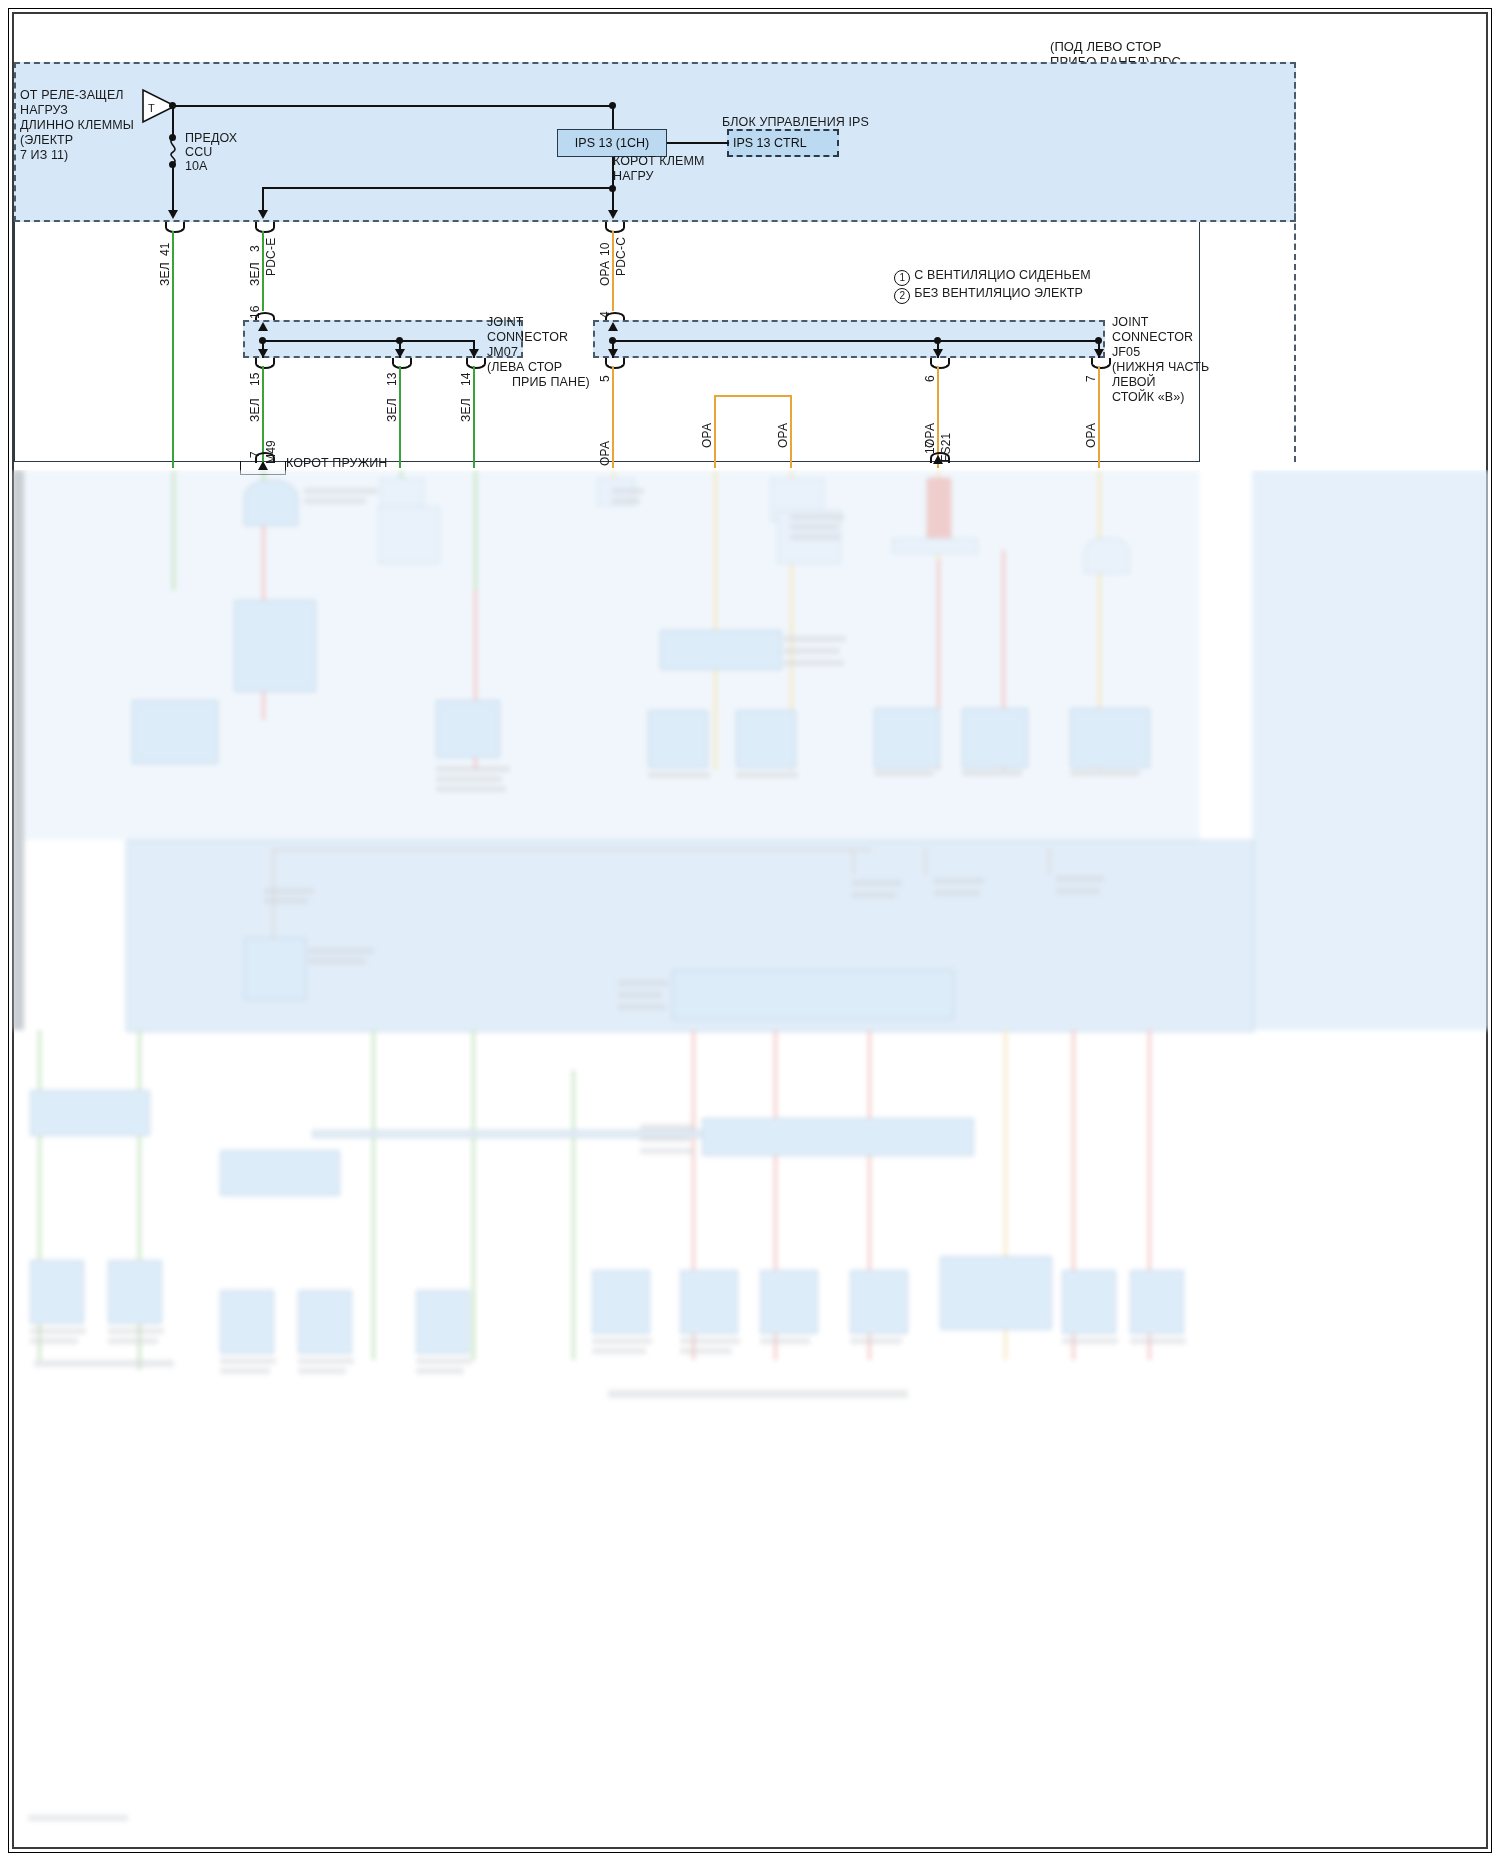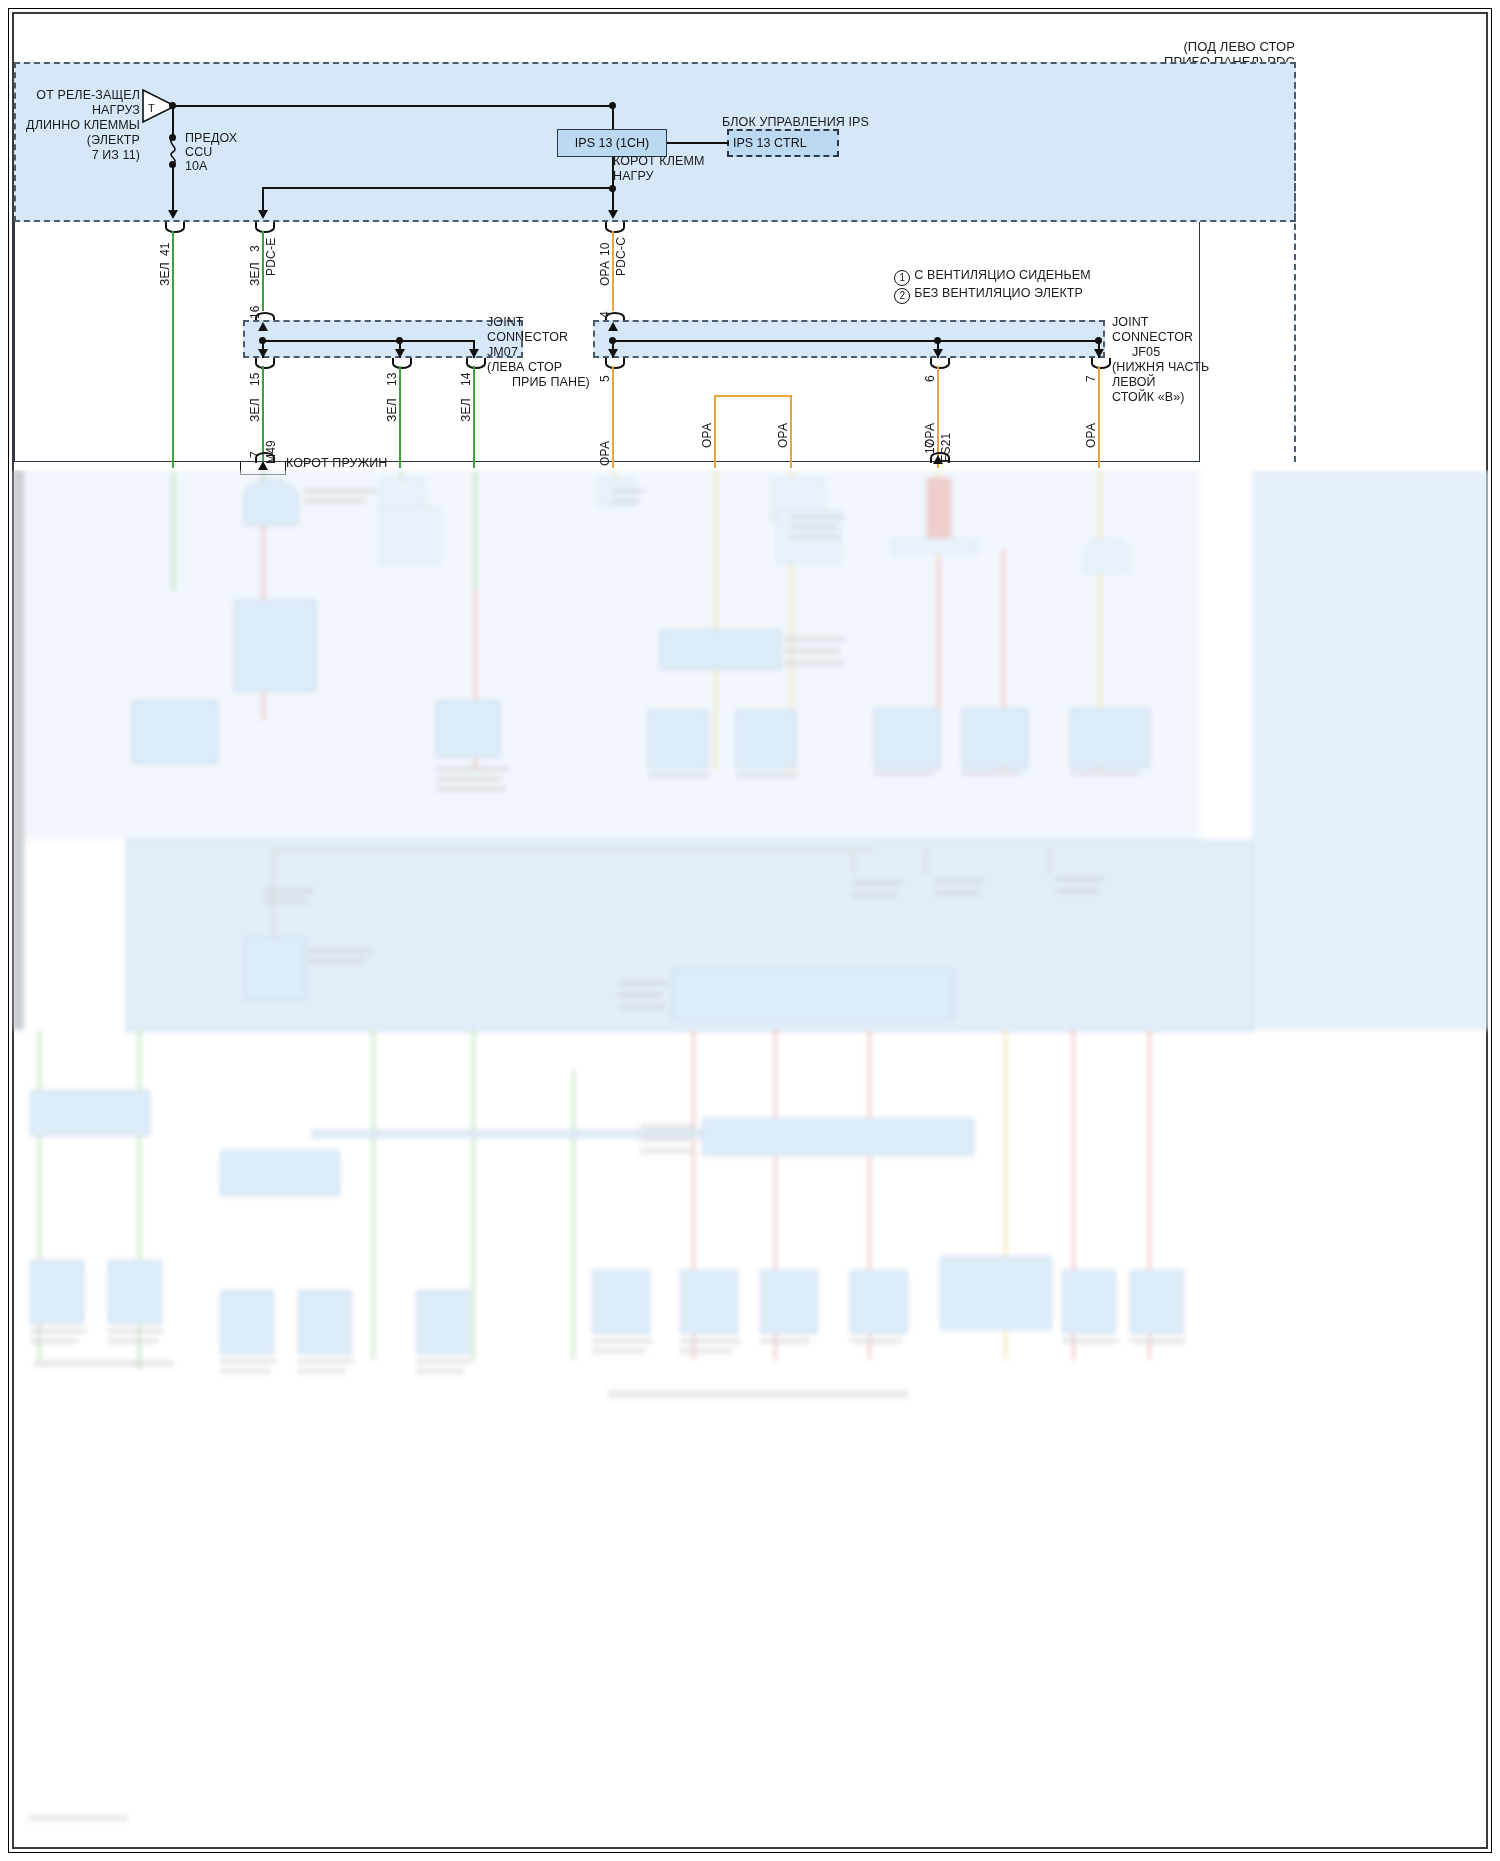--- a/index.html
+++ b/index.html
@@ -6,21 +6,21 @@
   body{font-family:"Liberation Sans", sans-serif;}
   #page{position:relative;width:1500px;height:1861px;background:#ffffff;overflow:hidden;}
 
   
   .page-border{position:absolute;left:8px;top:8px;width:1484px;height:1845px;border:1px solid #000;box-sizing:border-box;}
   .page-border.inner{left:12px;top:12px;width:1476px;height:1837px;border:2px solid #3a3a3a;}
 
   
   .abs{position:absolute;}
   .txt{position:absolute;font-size:12.5px;color:#1a1a1a;line-height:14.5px;white-space:pre;letter-spacing:0.1px;}
-  .txt.r{text-align:right;}
+  .txt.r{text-align:left;}
   .vtxt{position:absolute;font-size:12px;color:#1a1a1a;white-space:pre;
         writing-mode:vertical-rl;transform:rotate(180deg);transform-origin:center;letter-spacing:0.2px;}
 
   
   .zone{position:absolute;background:#d6e8f8;border:2px dashed #4a5a6a;box-sizing:border-box;}
   .zone.plain{border:1px solid #6b7a88;background:#d6e8f8;}
   .zone.nb{border:none;}
 
   
   .box{position:absolute;background:#bcd9f2;border:1.5px solid #2a3a4a;box-sizing:border-box;
@@ -215,21 +215,21 @@
 
   <div class="w v blk" style="left:612px;top:340px;height:18px;"></div>
   <div class="arr" style="left:608px;top:349px;"></div>
   <div class="w v blk" style="left:937px;top:340px;height:18px;"></div>
   <div class="arr" style="left:933px;top:349px;"></div>
   <div class="w v blk" style="left:1098px;top:340px;height:18px;"></div>
   <div class="arr" style="left:1094px;top:349px;"></div>
 
   <div class="txt" style="left:1112px;top:315px;">JOINT</div>
   <div class="txt" style="left:1112px;top:330px;">CONNECTOR</div>
-  <div class="txt" style="left:1112px;top:345px;margin-left:20px;">JF05</div>
+  <div class="txt" style="left:1112px;top:345px;">JF05</div>
   <div class="txt" style="left:1112px;top:360px;">(НИЖНЯ ЧАСТЬ</div>
   <div class="txt" style="left:1112px;top:375px;">ЛЕВОЙ</div>
   <div class="txt" style="left:1112px;top:390px;text-align:center;">СТОЙК «В»)</div>
 
   <div class="cup" style="left:605px;top:358px;"></div>
   <div class="cup" style="left:930px;top:358px;"></div>
   <div class="cup" style="left:1091px;top:358px;"></div>
 
   <div class="vtxt" style="left:598px;top:362px;height:20px;">5</div>
   <div class="vtxt" style="left:923px;top:362px;height:20px;">6</div>

